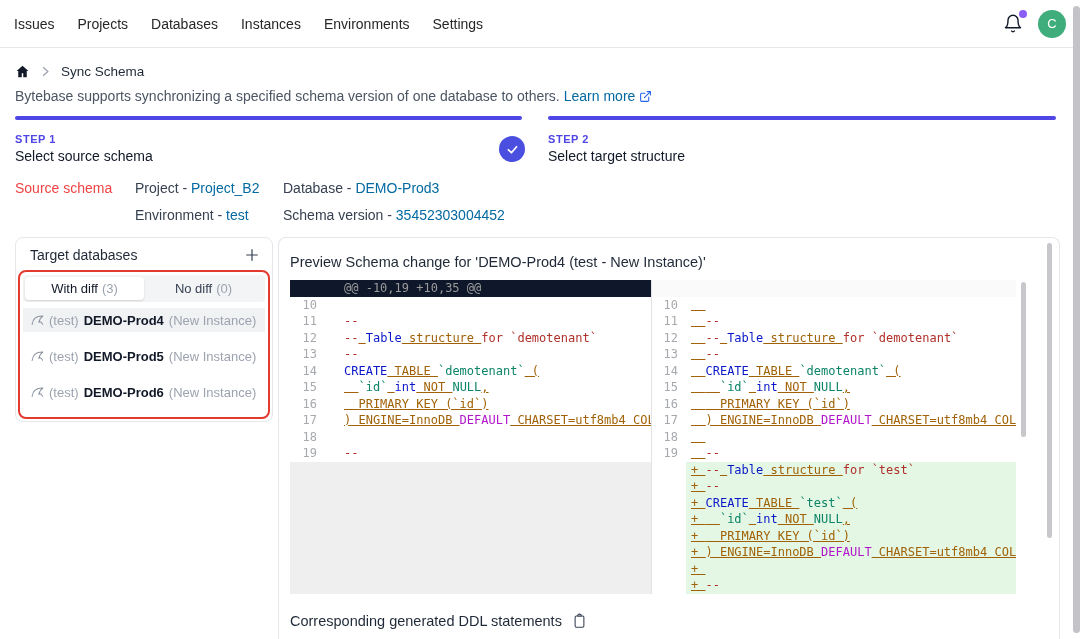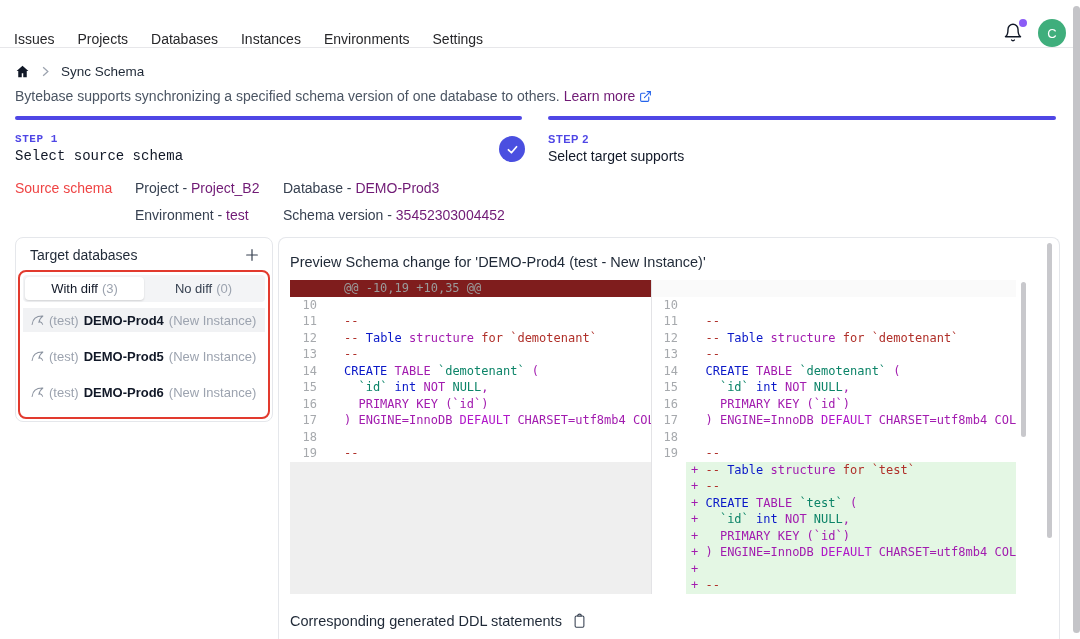--- a/index.html
+++ b/index.html
@@ -3,39 +3,39 @@
 <meta charset="utf-8">
 <style>
   * { margin:0; padding:0; box-sizing:border-box; }
   html,body { width:1080px; height:639px; }
   body {
     position:relative; overflow:hidden; background:#fff;
     font-family:"Liberation Sans", sans-serif; color:#1f2937;
   }
   
   .topnav { position:absolute; left:0; top:0; width:1080px; height:48px;
-    border-bottom:1px solid #e7e7ea; display:flex; align-items:flex-end; padding:0 14px; background:#fff; }
+    border-bottom:1px solid #e7e7ea; display:flex; align-items:center; padding:0 14px; background:#fff; }
   .nav-links { display:flex; gap:23px; font-size:14px; color:#27272a; }
   .nav-link { cursor:pointer; }
   .nav-right { margin-left:auto; display:flex; align-items:center; gap:13px; }
   .bell-wrap { position:relative; width:22px; height:22px; cursor:pointer; }
   .notif-dot { position:absolute; right:-2px; top:-3px; width:8px; height:8px; border-radius:50%; background:#8b5cf6; }
   .avatar { width:28px; height:28px; border-radius:50%; background:#3fae7c; color:#fff;
     display:flex; align-items:center; justify-content:center; font-size:13px; cursor:pointer; }
   
   .breadcrumb { position:absolute; left:15px; top:64px; display:flex; align-items:center; gap:11px;
     font-size:13.5px; color:#1f2937; }
   .intro { position:absolute; left:15px; top:88px; font-size:14px; color:#4b5563; display:flex; align-items:center; gap:4px; }
-  .link { color:#701a75; cursor:pointer; }
+  .link { color:#0369a1; cursor:pointer; }
   
   .step-bar { position:absolute; top:116px; height:4px; background:#4f46e5; border-radius:2px; }
   .bar-1 { left:15px; width:507px; }
   .bar-2 { left:548px; width:508px; }
   .step-block { position:absolute; top:133px; }
-  .step-1 { left:15px;font-family:Liberation Mono, monospace; } .step-2 { left:548px; }
+  .step-1 { left:15px; } .step-2 { left:548px; }
   .step-label { font-size:11px; font-weight:700; color:#4f46e5; letter-spacing:.05em; }
   .step-title { font-size:14px; font-weight:500; color:#111827; margin-top:3px; }
   .check-circle { position:absolute; left:499px; top:136px; width:26px; height:26px; border-radius:50%;
     background:#4a4fe0; display:flex; align-items:center; justify-content:center; }
   
   .source-label { position:absolute; left:15px; top:180px; font-size:14px; color:#ef4444; }
   .field { position:absolute; font-size:14px; color:#374151; white-space:nowrap; }
   .f0 { left:135px; top:180px; } .f1 { left:283px; top:180px; }
   .f2 { left:135px; top:207px; } .f3 { left:283px; top:207px; }
   
@@ -65,26 +65,26 @@
   .pane { display:flex; flex-direction:column; overflow:hidden; }
   .pane-left { width:362px; border-right:1px solid #e3e3e6; }
   .pane-right { width:364px; }
   .ed-row { display:flex; height:16.5px; flex:none; white-space:pre; overflow:hidden; }
   .gut { flex:none; text-align:right; color:#a6a9ad; }
   .pane-left .gut { width:36px; padding-right:9px; }
   .pane-right .gut { width:34px; padding-right:8px; }
   .code { flex:1; overflow:hidden; color:#24292e; }
   .pane-left .code { padding-left:18px; }
   .pane-right .code { padding-left:5px; }
-  .ed-row.hunk .gut, .ed-row.hunk .code { background:#7f1d1d; color:#9b9b9b; }
+  .ed-row.hunk .gut, .ed-row.hunk .code { background:#0f172a; color:#9b9b9b; }
   .ed-row.hunk-blank .gut, .ed-row.hunk-blank .code { background:#fafafa; }
   .ed-row.add .gut { background:#d9f1d9;margin-top:38px; }
   .ed-row.add .code { background:#e4f7e4; }
   .placeholder { flex:1; background:#efefef; }
-  .tk-t { color:#a21caf; } .tk-k { color:#0a18c8; } .tk-s { color:#b0302a; }
+  .tk-t { color:#a16207;text-decoration:underline; } .tk-k { color:#0a18c8; } .tk-s { color:#b0302a; }
   .tk-g { color:#0c8468; } .tk-m { color:#b016c9; }
   .ddl-row { position:absolute; left:11px; top:375px; display:flex; align-items:center; gap:10px;
     font-size:14.5px; color:#1f2937; }
   .copy-btn { cursor:pointer; display:flex; align-items:center; }
   
   .sb { position:absolute; border-radius:4px; background:#c8c8cc; }
   .editor-sb { left:1021px; top:282px; width:5px; height:155px; }
   .card-sb { left:1047px; top:243px; width:5px; height:295px; }
   .page-sb { left:1073px; top:6px; width:7px; height:627px; background:#c4c4c8; }
 </style>
@@ -138,21 +138,21 @@
   <div class="step-label">STEP 1</div>
   <div class="step-title">Select source schema</div>
 </div>
 <div class="check-circle">
   <svg width="13" height="13" viewBox="0 0 24 24" fill="none" stroke="#fff" stroke-width="3.2" stroke-linecap="round" stroke-linejoin="round">
       <path d="M4.5 12.5 10 18 19.5 7"></path>
     </svg>
 </div>
 <div class="step-block step-2">
   <div class="step-label">STEP 2</div>
-  <div class="step-title">Select target supports</div>
+  <div class="step-title">Select target structure</div>
 </div>
 
 <div class="source-label">Source schema</div>
 <div class="field f0">
   <span>Project - </span><span class="link">Project_B2</span>
 </div>
 <div class="field f1">
   <span>Database - </span><span class="link">DEMO-Prod3</span>
 </div>
 <div class="field f2">

